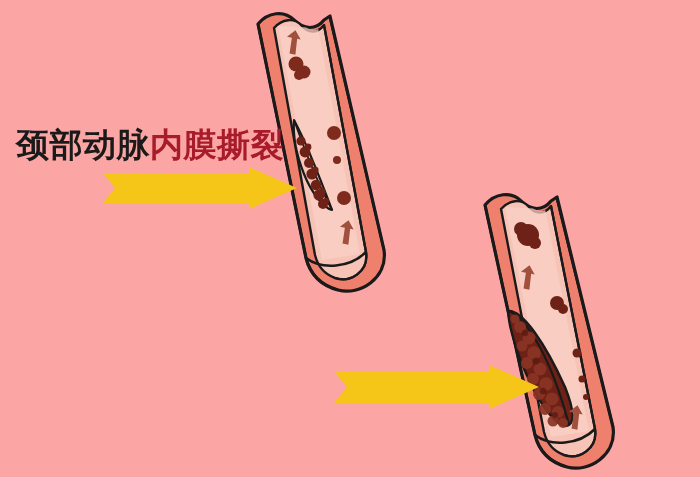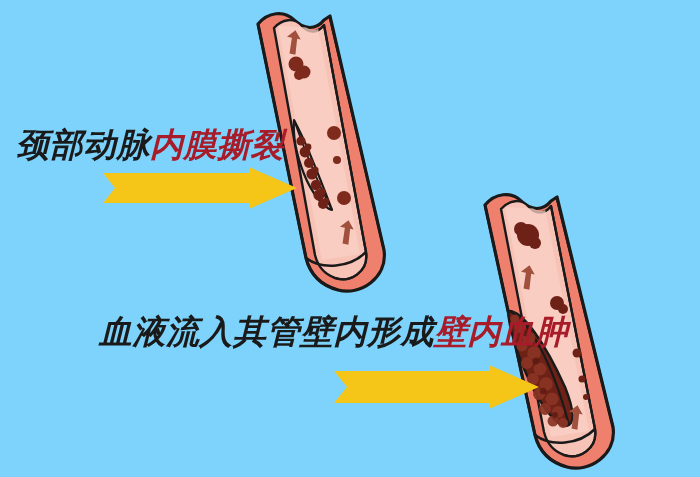--- a/index.html
+++ b/index.html
@@ -4,24 +4,23 @@
 <style>
   html, body {
     margin: 0;
     padding: 0;
     background: #ffffff;
   }
   #canvas {
     position: relative;
     width: 700px;
     height: 477px;
-    background: #7dd3fc;
+    background: #fca5a5;
     overflow: hidden;
     font-family: "DejaVu Serif", "Liberation Serif", serif;
-    font-style: italic;
   }
 
   .caption {
     position: absolute;
     white-space: nowrap;
     font-family: "DejaVu Serif", "Liberation Serif", serif;
     font-weight: 700;
     letter-spacing: 0.5px;
   }
   .caption .seg-black { color: #1a1a1a; }
@@ -212,21 +211,18 @@
   </svg>
 
   <div id="caption-1" class="caption">
     <span class="seg-black">颈部动脉</span><span class="seg-red">内膜撕裂</span>
   </div>
 
   <svg id="arrow-1" class="block-arrow" viewBox="0 0 194 42">
     <path d="M 0 6 L 12 21 L 0 36 L 146 36 L 146 42 L 194 21 L 146 0 L 146 6 Z" fill="#F5C518"></path>
   </svg>
 
-  <div id="caption-2" class="caption">
-    <span class="seg-black">血液流入其管壁内形成</span><span class="seg-red">壁内血肿</span>
-  </div>
 
   <svg id="arrow-2" class="block-arrow" viewBox="0 0 205 44">
     <path d="M 0 6 L 13 22 L 0 38 L 155 38 L 155 44 L 205 22 L 155 0 L 155 6 Z" fill="#F5C518"></path>
   </svg>
 
 </div>
 
 </body></html>

